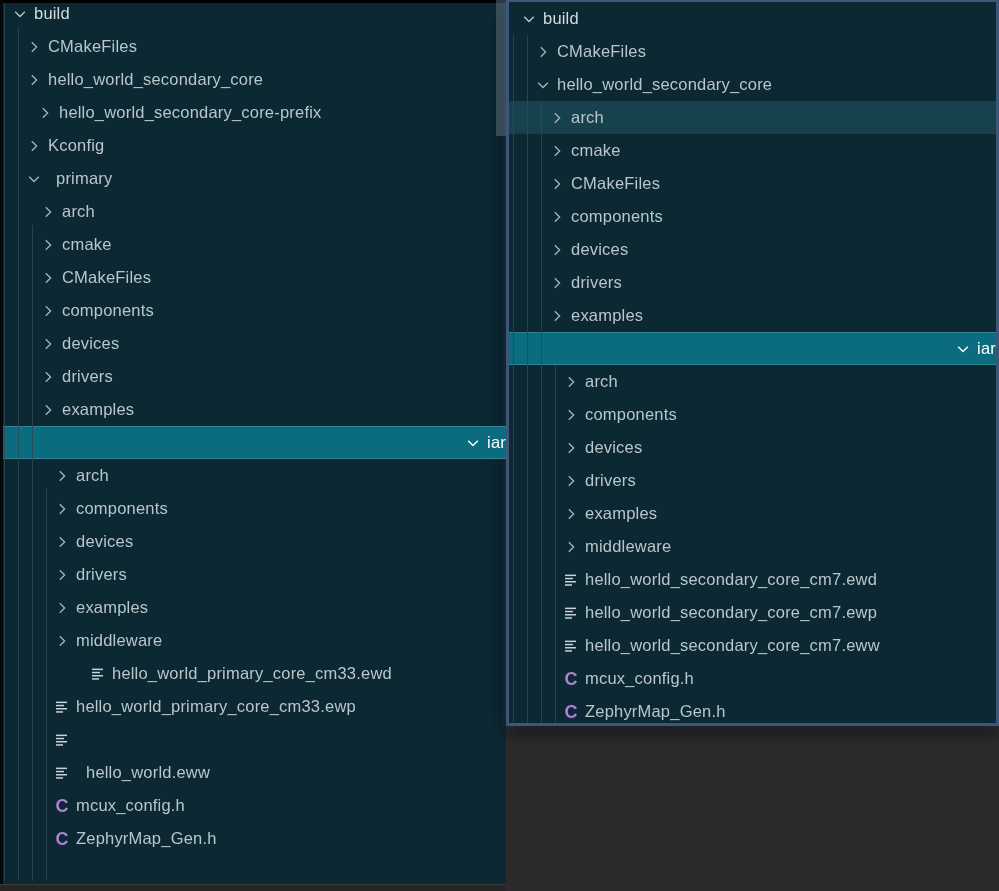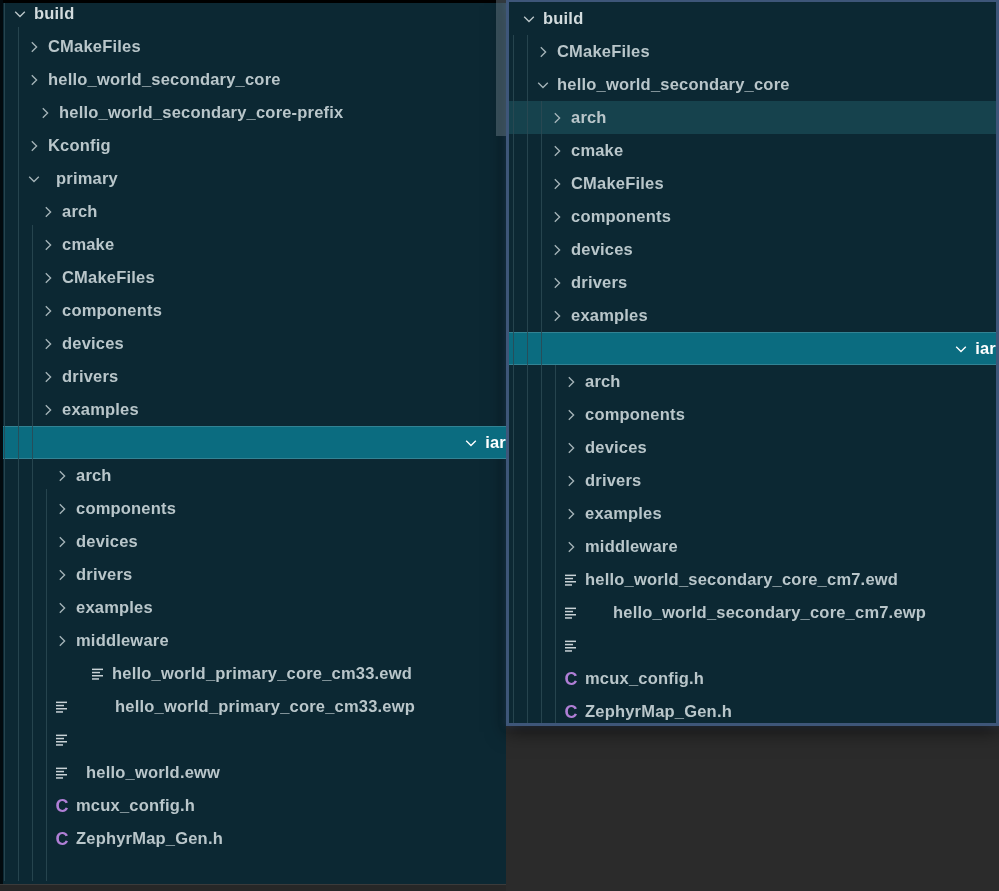--- a/index.html
+++ b/index.html
@@ -42,21 +42,21 @@
   .row.selected .twisty{opacity:1;}
   .fileicon{
     flex:0 0 16px;width:16px;height:16px;margin-right:6px;
     display:flex;align-items:center;justify-content:center;
   }
   .c-glyph{
     font-weight:bold;font-size:18px;line-height:16px;
     color:var(--c-icon,#b07fd6);
     font-family:"Liberation Sans",sans-serif;
   }
-  .label{overflow:hidden;text-overflow:ellipsis;font-weight:bold;}
+  .label{overflow:hidden;text-overflow:ellipsis;}
   .guide{
     position:absolute;width:1px;z-index:6;pointer-events:none;
     background:var(--indent-guide,#2b4954);opacity:.85;
   }
   .scrollbar-thumb{
     position:absolute;right:0;top:0;width:10px;height:136px;z-index:10;
     background:var(--scrollbar-thumb,#6c7f8a);opacity:.45;cursor:pointer;
   }
   .top-strip{position:absolute;left:0;top:0;width:506px;height:3px;background:#000;z-index:9;}
   .left-strip{position:absolute;left:0;top:0;width:3px;height:891px;background:#020a0e;z-index:9;}
@@ -235,21 +235,21 @@
     <span class="fileicon">
           <svg width="16" height="16" viewBox="0 0 16 16" fill="#c9d2d6">
             <rect x="2" y="2.6" width="11" height="1.5"></rect>
             <rect x="2" y="5.8" width="8" height="1.5"></rect>
             <rect x="2" y="9" width="11" height="1.5"></rect>
             <rect x="2" y="12.2" width="7" height="1.5"></rect>
           </svg>
         </span>
     <span class="label">hello_world_primary_core_cm33.ewd</span>
   </div>
-      <div class="row" style="padding-left: 54px; gap: 39px;">
+      <div class="row" style="padding-left: 54px;">
     <span class="fileicon">
           <svg width="16" height="16" viewBox="0 0 16 16" fill="#c9d2d6">
             <rect x="2" y="2.6" width="11" height="1.5"></rect>
             <rect x="2" y="5.8" width="8" height="1.5"></rect>
             <rect x="2" y="9" width="11" height="1.5"></rect>
             <rect x="2" y="12.2" width="7" height="1.5"></rect>
           </svg>
         </span>
     <span class="label">hello_world_primary_core_cm33.ewp</span>
   </div>
@@ -439,40 +439,41 @@
     <span class="fileicon">
           <svg width="16" height="16" viewBox="0 0 16 16" fill="#c9d2d6">
             <rect x="2" y="2.6" width="11" height="1.5"></rect>
             <rect x="2" y="5.8" width="8" height="1.5"></rect>
             <rect x="2" y="9" width="11" height="1.5"></rect>
             <rect x="2" y="12.2" width="7" height="1.5"></rect>
           </svg>
         </span>
     <span class="label">hello_world_secondary_core_cm7.ewd</span>
   </div>
-      <div class="row" style="padding-left: 54px; gap: 28px;">
+      <div class="row" style="padding-left: 54px;">
     <span class="fileicon">
           <svg width="16" height="16" viewBox="0 0 16 16" fill="#c9d2d6">
             <rect x="2" y="2.6" width="11" height="1.5"></rect>
             <rect x="2" y="5.8" width="8" height="1.5"></rect>
             <rect x="2" y="9" width="11" height="1.5"></rect>
             <rect x="2" y="12.2" width="7" height="1.5"></rect>
           </svg>
         </span>
     <span class="label">hello_world_secondary_core_cm7.ewp</span>
   </div>
       <div class="row" style="padding-left: 54px;">
     <span class="fileicon">
           <svg width="16" height="16" viewBox="0 0 16 16" fill="#c9d2d6">
             <rect x="2" y="2.6" width="11" height="1.5"></rect>
             <rect x="2" y="5.8" width="8" height="1.5"></rect>
             <rect x="2" y="9" width="11" height="1.5"></rect>
             <rect x="2" y="12.2" width="7" height="1.5"></rect>
           </svg>
         </span>
+    <span class="label">hello_world_secondary_core_cm7.eww</span>
   </div>
       <div class="row" style="padding-left: 54px;">
     <span class="fileicon">
           <span class="c-glyph">C</span>
         </span>
     <span class="label">mcux_config.h</span>
   </div>
       <div class="row" style="padding-left: 54px;">
     <span class="fileicon">
           <span class="c-glyph">C</span>

